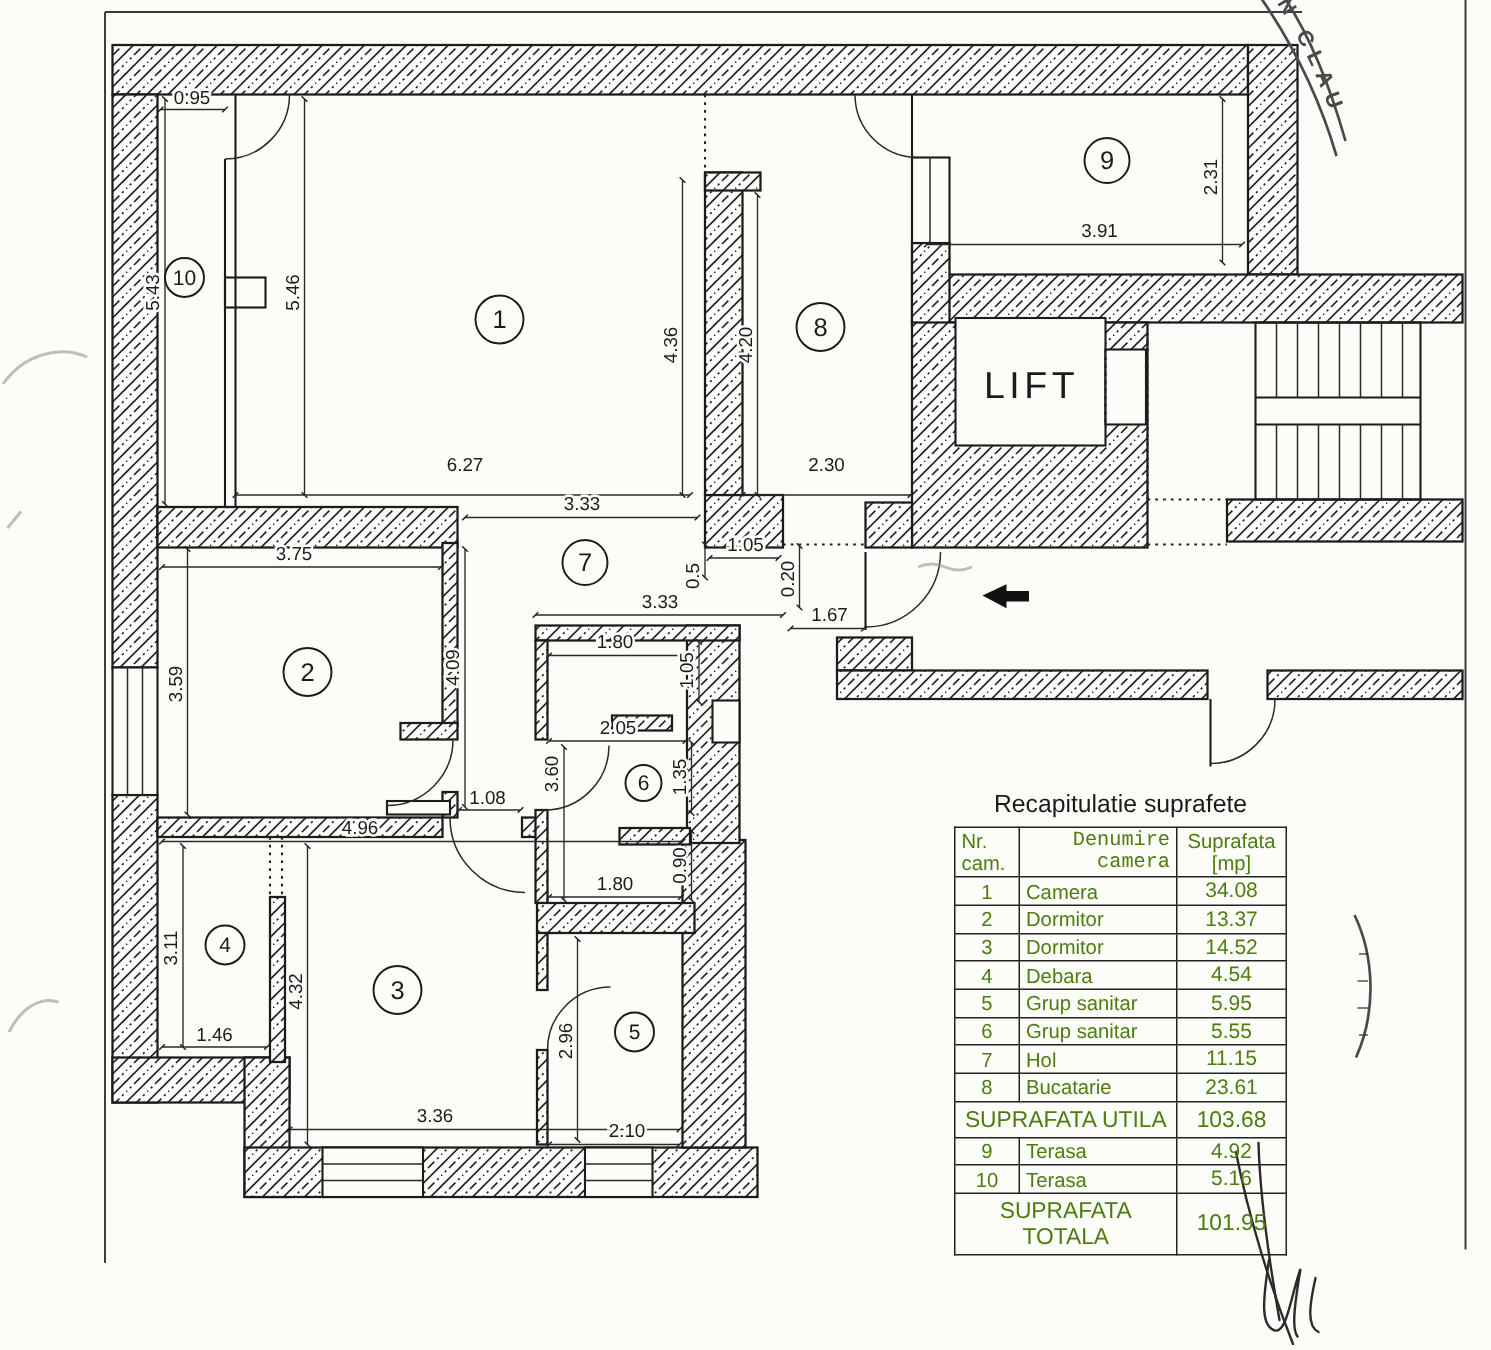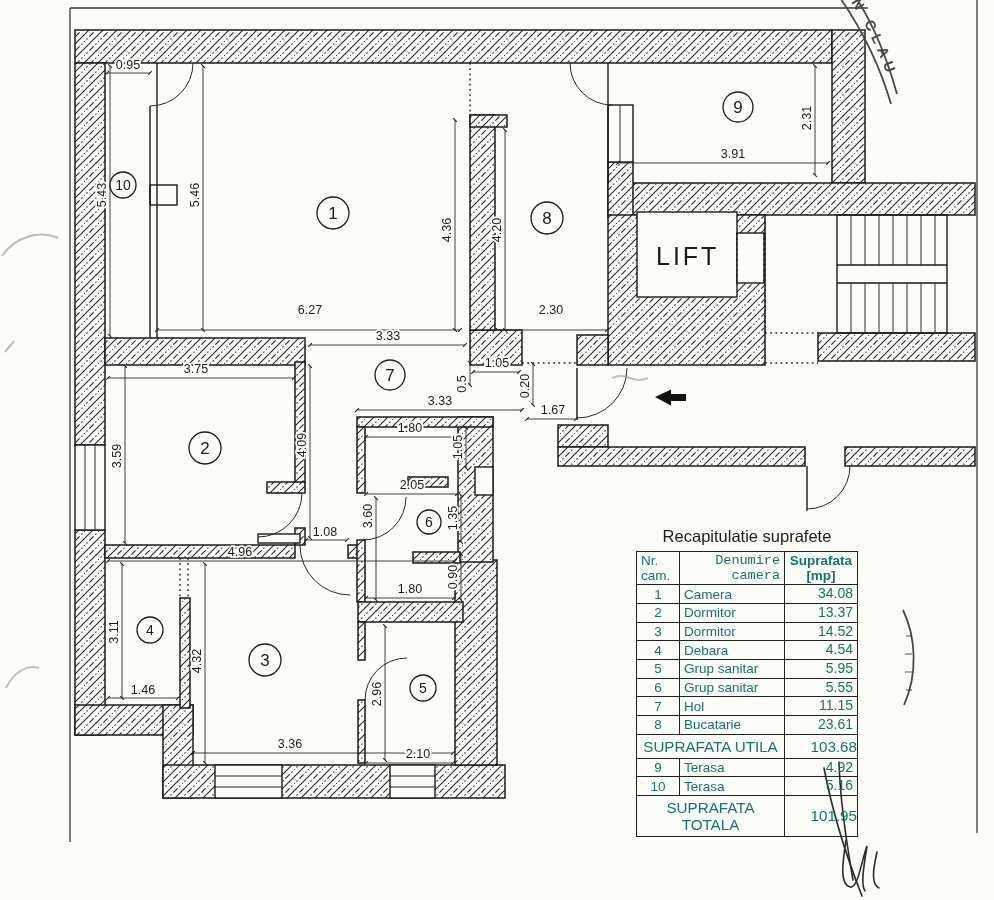--- a/index.html
+++ b/index.html
@@ -26,30 +26,30 @@
   .lift-txt{font-size:25px;letter-spacing:3px;fill:#1b1b1b;}
   .stamp-txt{font-size:14.5px;font-weight:bold;letter-spacing:5px;fill:#4a4a4a;}
   .frame{stroke:#3a3a3a;stroke-width:1.3;}
   .sig{stroke:#2b2b2b;stroke-width:1.6;fill:none;stroke-linecap:round;}
   .stamp-arc{stroke:#4a4a4a;stroke-width:1.8;fill:none;}
   .artifact{stroke:#8a8a8a;stroke-width:2;fill:none;opacity:.55;}
 
   
   .recap{position:absolute;left:636px;top:527px;width:222px;z-index:2;}
   .recap-title{text-align:center;font-size:16.5px;margin:0 0 5px 0;color:#1b1b1b;}
-  .recap table{border-collapse:collapse;width:100%;color:#0f766e;background:transparent;border-radius:18px;}
+  .recap table{border-collapse:collapse;width:100%;color:#4d7c0f;background:transparent;border-radius:18px;}
   .recap td,.recap th{border:1.4px solid #222;padding:1px 4px;font-size:13.5px;
       line-height:1.12;font-weight:normal;background:transparent;}
   .recap th{vertical-align:top;}
   th.h-nr{text-align:left;width:34px;}
   th.h-den{text-align:right;font-family:Liberation Mono, monospace;}
-  th.h-sup{text-align:center;width:64px;font-weight:bold;}
+  th.h-sup{text-align:center;width:64px;}
   .recap td.nr{text-align:center;width:34px;}
   .recap td.nm{text-align:left;}
-  .recap td.val{text-align:right;width:64px;font-size:14px;}
+  .recap td.val{text-align:center;width:64px;font-size:14px;}
   .recap tr.sum td{font-size:15.2px;padding:3px 0;}
   .recap td.sumlab{text-align:center;}
 </style>
 </head>
 <body>
 
 <div class="sheet">
 
 <svg id="plan-svg" width="994" height="900" viewBox="0 0 994 900">
   <defs>

